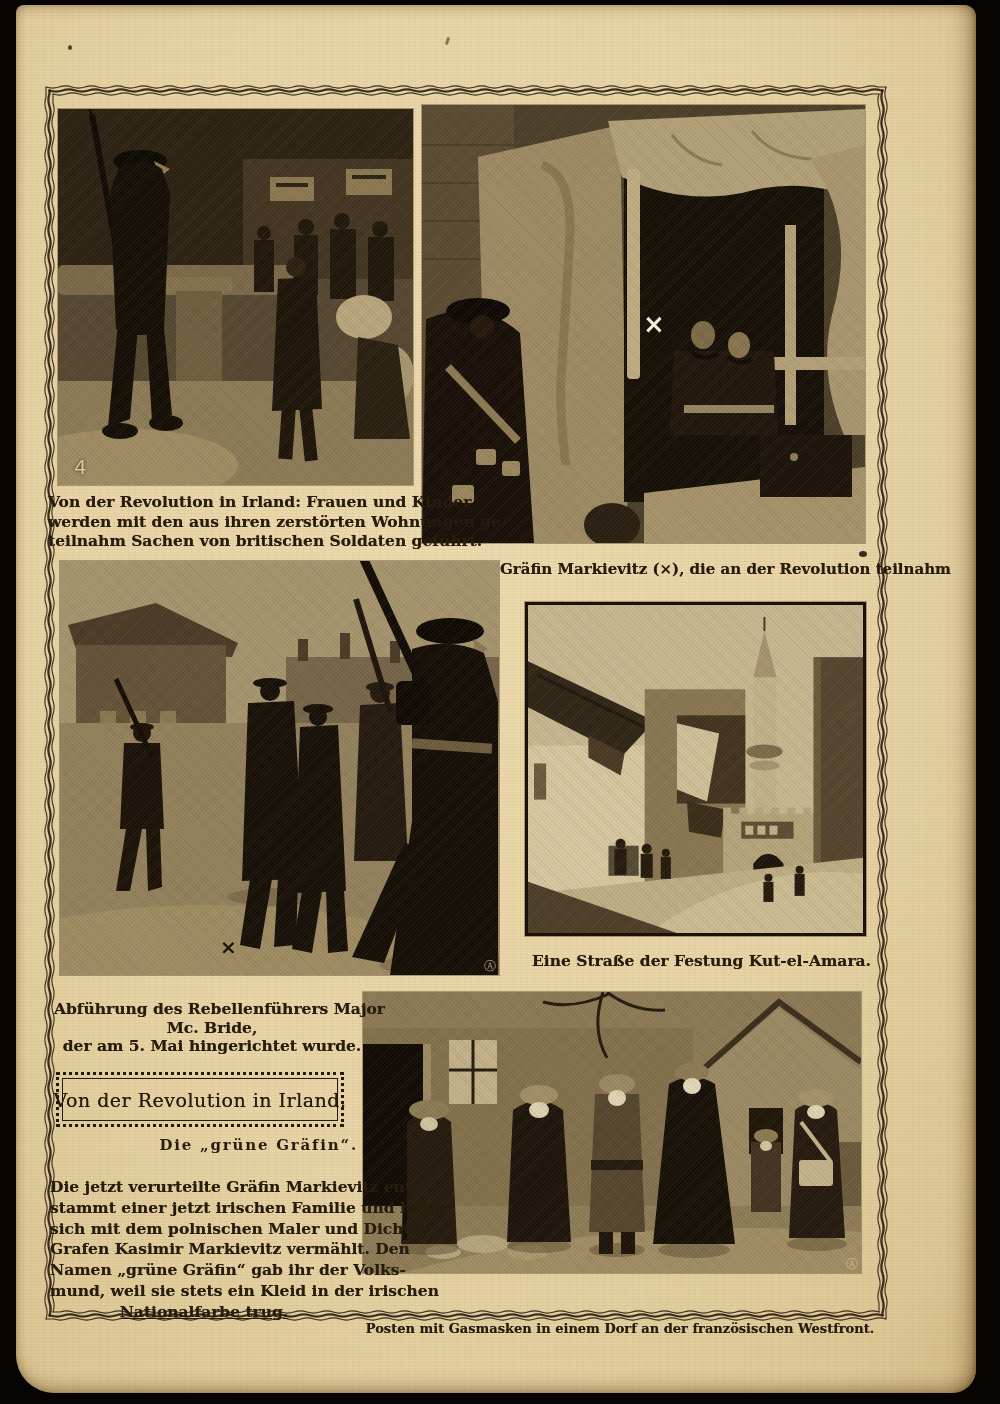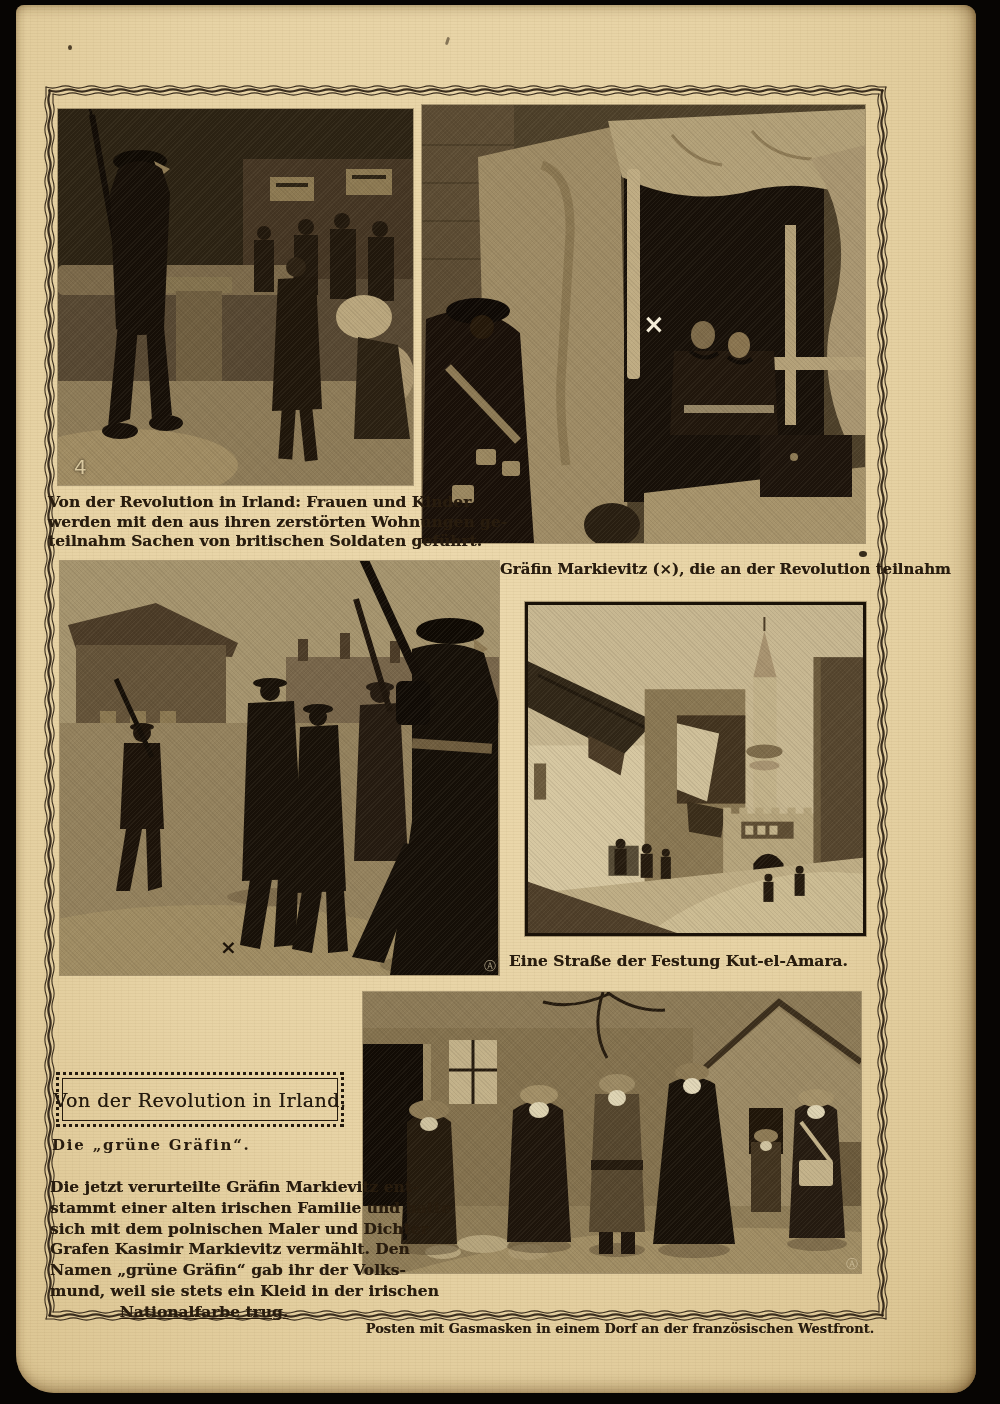--- a/index.html
+++ b/index.html
@@ -52,35 +52,35 @@
   .credit{position:absolute;right:3px;bottom:0;font-size:12px;color:rgba(215,200,165,.75);font-family:"DejaVu Sans", sans-serif;z-index:3;}
 
   .caption{
     position:absolute;text-align:center;color:#281c0e;font-weight:700;
     text-shadow:0 0 .4px rgba(40,28,14,.65);
   }
   .cap-line{white-space:nowrap;}
   .caption-irish{left:32px;top:487px;width:378px;font-size:15.5px;line-height:19.5px;}
   .caption-truck{left:484px;top:555px;width:390px;font-size:15px;line-height:19.5px;}
   .caption-mcbride{left:38px;top:995px;width:316px;font-size:15.5px;line-height:18.5px;}
-  .caption-kut{left:488px;top:946px;width:349px;font-size:15.5px;}
+  .caption-kut{left:511px;top:946px;width:349px;font-size:15.5px;}
   .caption-gas{left:336px;top:1316px;width:536px;font-size:13px;}
 
   .heading-box{
     position:absolute;left:40px;top:1067px;width:288px;height:55px;box-sizing:border-box;
     border:3px dotted #241a0e;padding:3px;
   }
   .heading-box-inner{
     width:100%;height:100%;box-sizing:border-box;border:1px solid #241a0e;
     display:flex;align-items:center;justify-content:center;
     font-size:19px;font-weight:400;color:#241a0e;letter-spacing:.5px;white-space:nowrap;
     text-shadow:0 0 .5px rgba(36,26,14,.8);
   }
   .subtitle{
-    position:absolute;left:36px;top:1131px;width:306px;text-align:left;
+    position:absolute;left:36px;top:1131px;width:306px;text-align:right;
     font-size:15px;font-weight:700;letter-spacing:1.8px;color:#281c0e;
   }
   .body-text{position:absolute;left:34px;top:1172px;width:308px;color:#281c0e;}
   .body-line{
     font-size:15.5px;font-weight:700;line-height:20.8px;
     text-align:justify;text-align-last:justify;white-space:nowrap;
     text-shadow:0 0 .4px rgba(40,28,14,.6);
   }
   .body-line:last-child{text-align:center;text-align-last:center;white-space:normal;text-decoration:underline;}
 
@@ -404,34 +404,39 @@
   <div class="caption caption-irish">
     <div class="cap-line">Von der Revolution in Irland: Frauen und Kinder</div>
     <div class="cap-line">werden mit den aus ihren zerstörten Wohnungen ge-</div>
     <div class="cap-line">teilnahm Sachen von britischen Soldaten geführt.</div>
   </div>
 
   <div class="caption caption-truck">
     <div class="cap-line">Gräfin Markievitz (×), die an der Revolution teilnahm</div>
   </div>
 
+  <div class="caption caption-mcbride">
+    <div class="cap-line">Abführung des Rebellenführers Major</div>
+    <div class="cap-line">Mc. Bride,</div>
+    <div class="cap-line">der am 5. Mai hingerichtet wurde.</div>
+  </div>
 
   <div class="caption caption-kut">Eine Straße der Festung Kut-el-Amara.</div>
 
   <div class="caption caption-gas">Posten mit Gasmasken in einem Dorf an der französischen Westfront.</div>
 
   <div class="heading-box">
     <div class="heading-box-inner">Von der Revolution in Irland.</div>
   </div>
 
   <div class="subtitle">Die „grüne Gräfin“.</div>
 
   <div class="body-text">
     <div class="body-line">Die jetzt verurteilte Gräfin Markievitz ent-</div>
-    <div class="body-line">stammt einer alten irischen Familie und hatte</div>
+    <div class="body-line">stammt einer jetzt irischen Familie und hatte</div>
     <div class="body-line">sich mit dem polnischen Maler und Dichter</div>
     <div class="body-line">Grafen Kasimir Markievitz vermählt. Den</div>
     <div class="body-line">Namen „grüne Gräfin“ gab ihr der Volks-</div>
     <div class="body-line">mund, weil sie stets ein Kleid in der irischen</div>
     <div class="body-line">Nationalfarbe trug.</div>
   </div>
 
 </div>
 
 </body></html>

